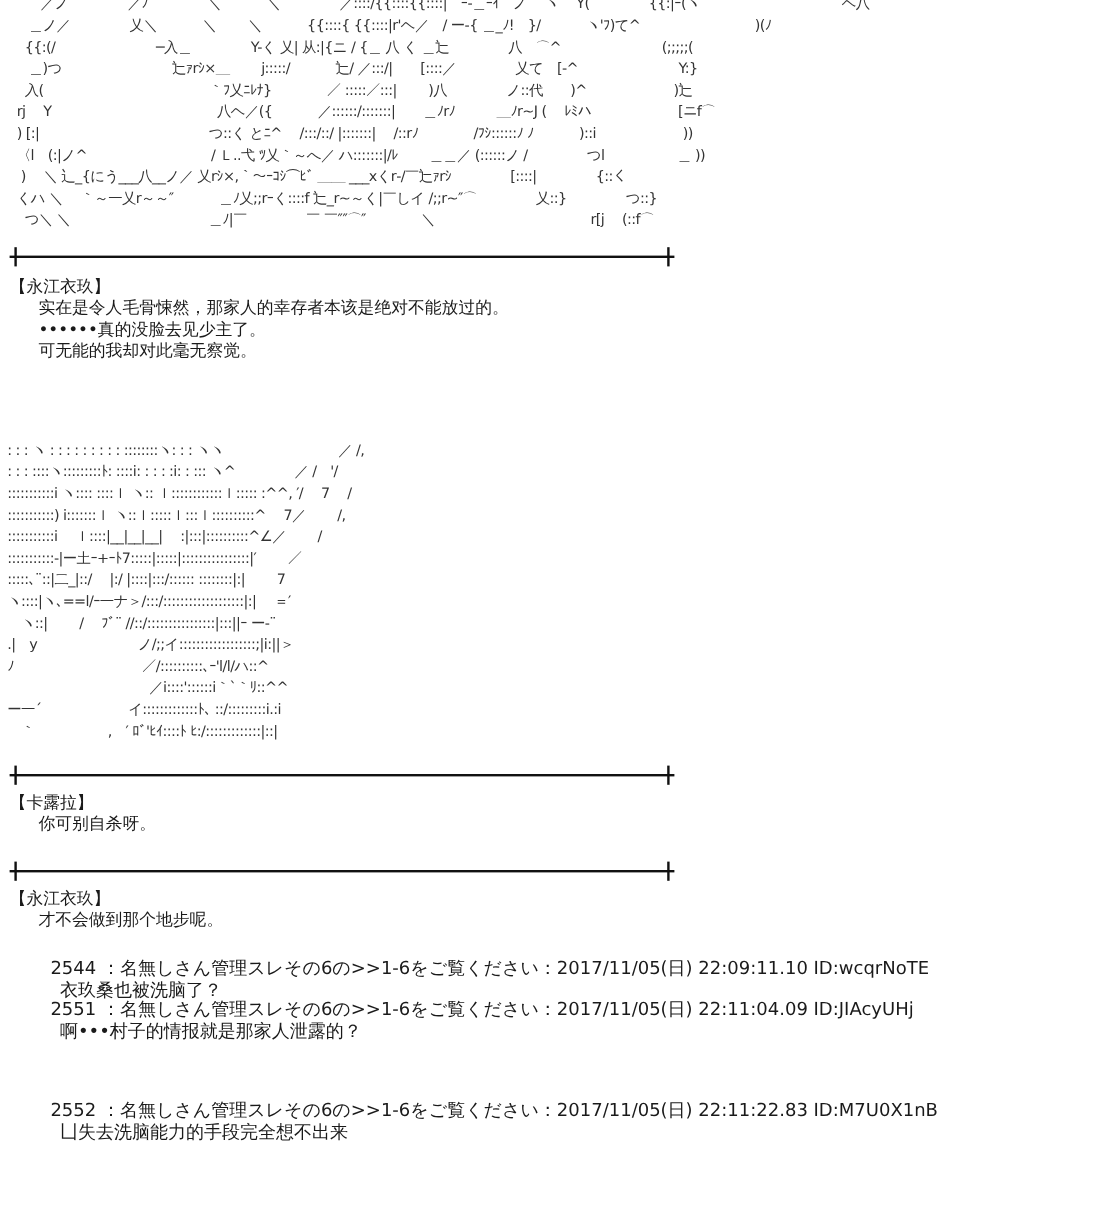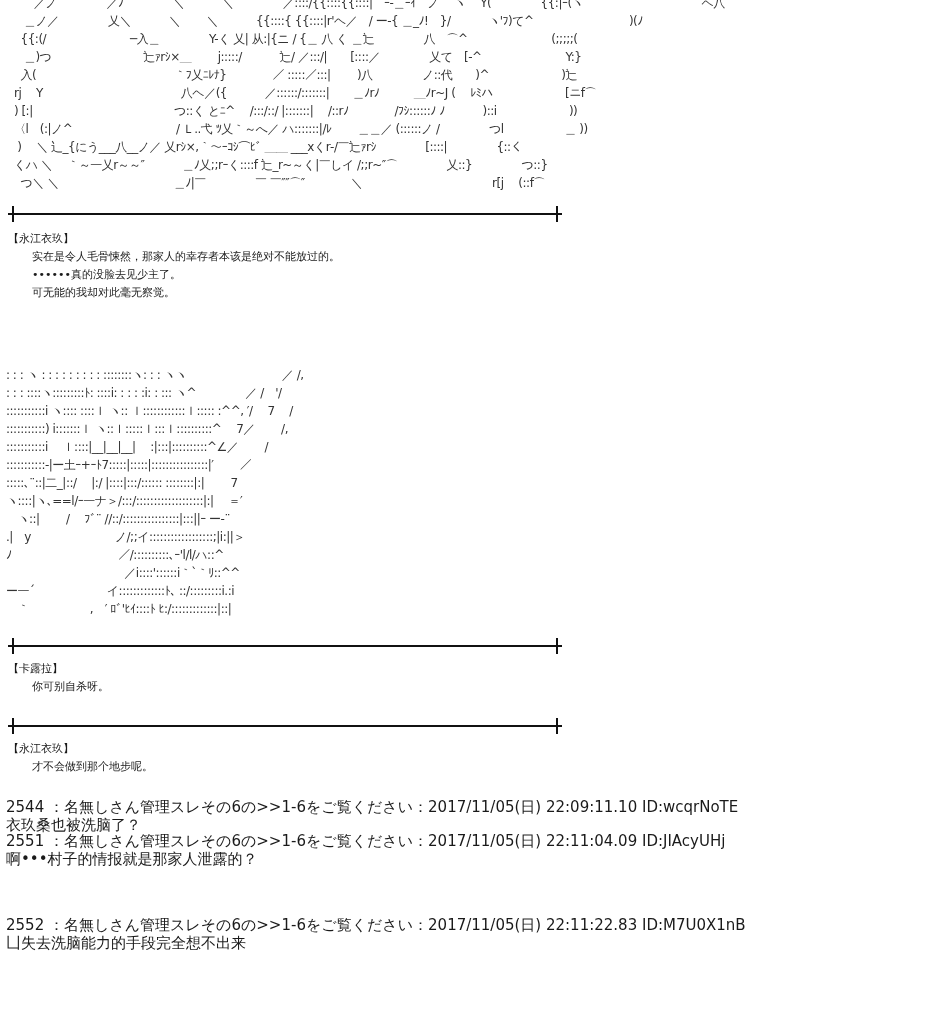--- a/index.html
+++ b/index.html
@@ -5,26 +5,26 @@
   html, body { margin: 0; padding: 0; background: #ffffff; }
   body { width: 930px; height: 1021px; position: relative; overflow: hidden;
          font-family: "DejaVu Sans", sans-serif; color: #1a1a1a; }
   .aa { position: absolute; left: 0; margin: 0; white-space: pre;
         font-family: "DejaVu Sans", sans-serif; font-size: 12px; line-height: 18px;
         color: #333; letter-spacing: -0.5px; }
   .sep { position: absolute; left: 8px; width: 554px; height: 2px; background: #111; }
   .sep::before, .sep::after { content: ""; position: absolute; top: -7px; width: 2px; height: 16px; background: #111; }
   .sep::before { left: 4px; }
   .sep::after { right: 4px; }
-  .speech { position: absolute; left: 8px; font-size: 11px; line-height: 18px; }
+  .speech { position: absolute; left: 8px; font-size: 14px; line-height: 18px; }
   .speaker { display: block; }
   .line { display: block; padding-left: 24px; }
   .post { position: absolute; left: 6px; font-size: 15px; line-height: 18px; }
-  .post-header { display: block; white-space: nowrap; }
-  .post-body { display: block; }
+  .post-header { display: block; white-space: nowrap; margin-left: 36px; }
+  .post-body { display: block; margin-left: 44px; }
 </style>
 </head>
 <body>
 
 <pre class="aa" style="top:-6px; left:4px;"><span>         ／ノ　　　　 ／ﾉ　　　　 ＼　　　 ＼　　　　 ／::::/{{::::{{::::|　ｰ-＿ｰｲ　ノ　 ヽ　 Y(　　　　 {{:|ｰ(ヽ　　　　　　　　　　 ヘ八</span>
 <span>      ＿ノ／　　　　 乂＼　　　 ＼　　 ＼　　　 {{::::{ {{::::|r'ヘ／　/ ー-{ ＿_ﾉ!　}/　　　 ヽ'ﾌ)て^　　　　　　　　 )(ﾉ</span>
 <span>     {{:(/　　　　　　　 ─入＿　　　　 Y-く 乂| 从:|{ニ / {＿ 八 く ＿辷　　　　 八　⌒^　　　　　　　 (;;;;;(</span>
 <span>      ＿)つ　　　　　　　　辷ｧrｼ×＿　　 j:::::/　　　 辷/ ／:::/|　　[::::／　　　　 乂て　[-^　　　　　　　 Y:}</span>
 <span>     入(　　　　　　　　　　　　｀ﾌ乂ﾆﾚﾅ}　　　　／ :::::／:::|　　 )八　　　　 ノ::代　　)^　　　　　　 )辷</span>
 <span>   rj　 Y　　　　　　　　　　　　八ヘ／({　　　 ／::::::/:::::::|　　＿ﾉrﾉ　　　＿ﾉr~J (　 ﾚﾐハ　　　　　　 [ニf⌒</span>

